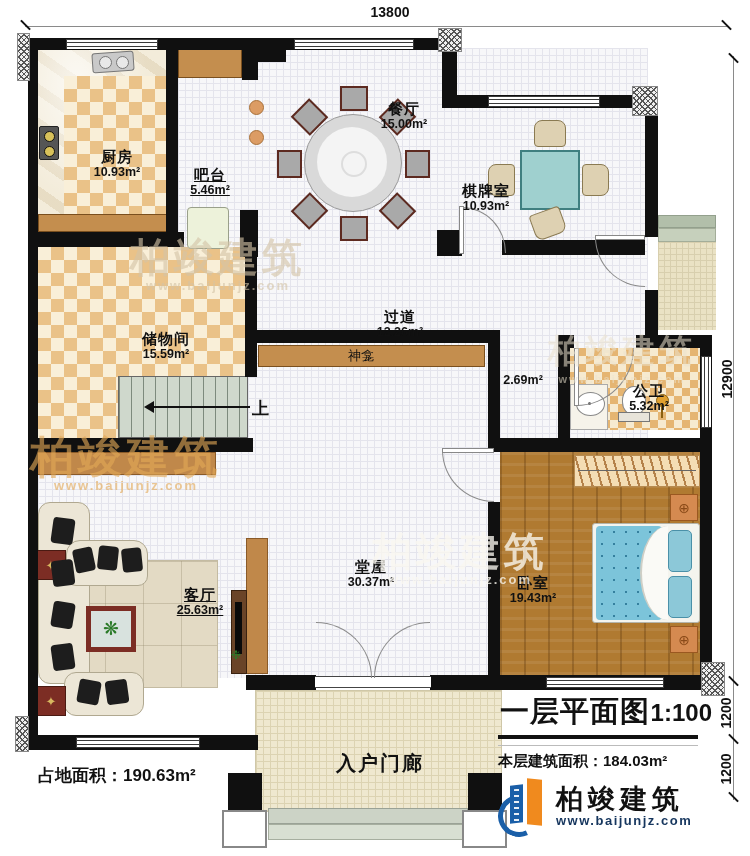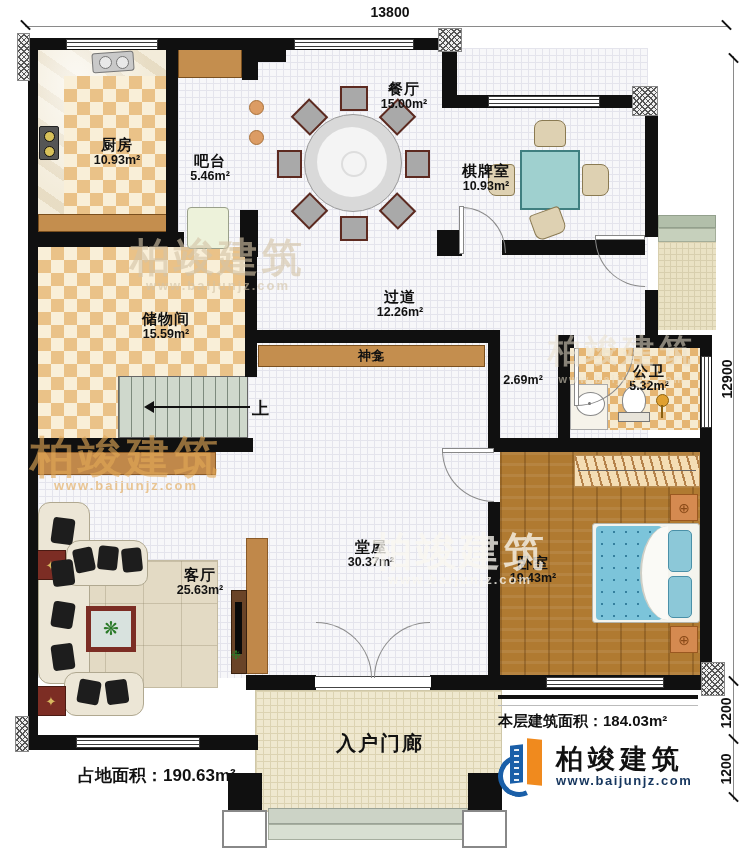--- a/index.html
+++ b/index.html
@@ -26,21 +26,21 @@
     background-size:6px 6px;}
   .wall{background:#101010;z-index:20;}
   .brown{background:#c48e4e;border:1px solid #7a4f1e;box-sizing:border-box;z-index:15;}
   .hatch{z-index:22;background-color:#efefef;border:1px solid #888;box-sizing:border-box;
     background-image:repeating-linear-gradient(45deg,#555 0 1px,transparent 1px 4px),
     repeating-linear-gradient(135deg,#555 0 1px,transparent 1px 4px);}
   .win-h{z-index:25;background:repeating-linear-gradient(180deg,#3a3a3a 0 1px,#ffffff 1px 3.4px);border-left:1px solid #3a3a3a;border-right:1px solid #3a3a3a;box-sizing:border-box;}
   .win-v{z-index:25;background:repeating-linear-gradient(90deg,#3a3a3a 0 1px,#ffffff 1px 3.4px);border-top:1px solid #3a3a3a;border-bottom:1px solid #3a3a3a;box-sizing:border-box;}
   .arc{z-index:26;box-sizing:border-box;}
   .leaf{z-index:27;background:#fff;border:1px solid #888;box-sizing:border-box;}
-  .rlabel{z-index:40;transform:translateX(-50%);text-align:center;white-space:nowrap;}
+  .rlabel{z-index:40;transform:translateX(-50%);text-align:center;white-space:nowrap;margin-top:20px;}
   .rname{font-size:15px;font-weight:bold;letter-spacing:1px;line-height:17px;}
   .rarea{font-size:12.5px;font-weight:bold;line-height:14px;}
   .furn{z-index:16;box-sizing:border-box;}
   .sofa{background:#ece6d6;border:1px solid #b0a890;border-radius:12px;}
   .cush{background:#1d1d1d;border-radius:4px;}
   .wm{z-index:50;pointer-events:none;text-align:center;font-weight:bold;white-space:nowrap;}
   .wm-big{font-size:40px;letter-spacing:4px;line-height:42px;}
   .wm-url{font-size:13px;letter-spacing:2px;line-height:15px;}
   .dim{z-index:30;font-size:14px;font-weight:bold;}
   .dline{z-index:29;background:#8a8a8a;}
@@ -161,21 +161,21 @@
   <div class="abs" style="left:488px;top:164px;width:25px;height:30px;background:#ded1b2;border:1px solid #8a7a52;border-radius:8px 4px 4px 8px;z-index:16;"></div>
   <div class="abs" style="left:582px;top:164px;width:25px;height:30px;background:#ded1b2;border:1px solid #8a7a52;border-radius:4px 8px 8px 4px;z-index:16;"></div>
   <div class="abs" style="left:532px;top:210px;width:30px;height:25px;background:#ded1b2;border:1px solid #8a7a52;border-radius:4px 4px 8px 8px;transform:rotate(-20deg);z-index:16;"></div>
 
   <div class="abs treads" style="left:118px;top:376px;width:130px;height:62px;z-index:16;"></div>
   <div class="abs" style="left:152px;top:406px;width:98px;height:2px;background:#111;z-index:17;"></div>
   <div class="abs" style="left:144px;top:401px;width:0;height:0;border-top:6px solid transparent;border-bottom:6px solid transparent;border-right:10px solid #111;z-index:17;"></div>
   <div class="abs" style="left:252px;top:397px;font-size:17px;font-weight:bold;z-index:40;">上</div>
 
   <div class="abs brown" style="left:258px;top:345px;width:227px;height:22px;"></div>
-  <div class="abs" style="left:371px;top:347px;transform:translateX(-50%);font-size:13px;font-weight:bold;z-index:40;">神龛</div>
+  <div class="abs" style="left:361px;top:347px;transform:translateX(-50%);font-size:13px;font-weight:normal;z-index:40;">神龛</div>
   <div class="abs" style="left:523px;top:373px;transform:translateX(-50%);font-size:12.5px;font-weight:bold;z-index:40;">2.69m²</div>
 
   <div class="abs furn" style="left:570px;top:384px;width:38px;height:46px;background:#f6f3ea;border:1px solid #aaa;z-index:15;"></div>
   <div class="abs" style="left:576px;top:392px;width:27px;height:22px;border-radius:50%;background:#fff;border:1px solid #888;z-index:16;"></div>
   <div class="abs" style="left:588px;top:402px;width:3px;height:3px;border-radius:50%;background:#666;z-index:17;"></div>
   <div class="abs" style="left:622px;top:386px;width:22px;height:27px;border-radius:50% 50% 45% 45%;background:#fff;border:1px solid #888;z-index:16;"></div>
   <div class="abs" style="left:618px;top:412px;width:30px;height:8px;background:#e8e4da;border:1px solid #777;z-index:16;"></div>
   <div class="abs" style="left:656px;top:394px;width:11px;height:11px;border-radius:50%;background:#e0a030;border:1px solid #8a6010;z-index:16;"></div>
   <div class="abs" style="left:661px;top:405px;width:2px;height:13px;background:#8a6010;z-index:16;"></div>
 
@@ -214,25 +214,25 @@
   <div class="abs furn" style="left:36px;top:686px;width:30px;height:30px;background:#7c2d24;border:1px solid #4a1a12;text-align:center;font-size:13px;line-height:29px;color:#d8b860;">✦</div>
   <div class="abs furn" style="left:86px;top:606px;width:50px;height:46px;background:#d8e2de;border:5px solid #7c2d24;text-align:center;font-size:19px;line-height:36px;color:#2a7a28;z-index:17;">❋</div>
 
   <div class="abs" style="left:268px;top:808px;width:200px;height:16px;background:#ccd3c6;border:1px solid #9aa296;box-sizing:border-box;z-index:3;"></div>
   <div class="abs" style="left:268px;top:824px;width:200px;height:16px;background:#d8dfd2;border:1px solid #a6ae9f;box-sizing:border-box;z-index:3;"></div>
   <div class="abs wall" style="left:228px;top:773px;width:34px;height:37px;"></div>
   <div class="abs" style="left:222px;top:810px;width:45px;height:38px;background:#fff;border:2px solid #888;box-sizing:border-box;z-index:21;"></div>
   <div class="abs wall" style="left:468px;top:773px;width:34px;height:37px;"></div>
   <div class="abs" style="left:462px;top:810px;width:45px;height:38px;background:#fff;border:2px solid #888;box-sizing:border-box;z-index:21;"></div>
 
-  <div class="rlabel abs" style="left:117px;top:136px;">
+  <div class="rlabel abs" style="left:117px;top:128px;">
     <div class="rname">厨房</div>
       <div class="rarea">10.93m²</div>
   </div>
-  <div class="rlabel abs" style="left:210px;top:152px;">
+  <div class="rlabel abs" style="left:210px;top:146px;text-decoration:underline;">
     <div class="rname">吧台</div>
       <div class="rarea">5.46m²</div>
   </div>
   <div class="rlabel abs" style="left:404px;top:80px;">
     <div class="rname">餐厅</div>
       <div class="rarea">15.00m²</div>
   </div>
   <div class="rlabel abs" style="left:486px;top:162px;">
     <div class="rname">棋牌室</div>
       <div class="rarea">10.93m²</div>
@@ -246,21 +246,21 @@
       <div class="rarea">12.26m²</div>
   </div>
   <div class="rlabel abs" style="left:649px;top:362px;">
     <div class="rname">公卫</div>
       <div class="rarea">5.32m²</div>
   </div>
   <div class="rlabel abs" style="left:371px;top:538px;">
     <div class="rname">堂屋</div>
       <div class="rarea">30.37m²</div>
   </div>
-  <div class="rlabel abs" style="left:200px;top:566px;">
+  <div class="rlabel abs" style="left:200px;top:566px;text-decoration:underline;">
     <div class="rname">客厅</div>
       <div class="rarea">25.63m²</div>
   </div>
   <div class="rlabel abs" style="left:533px;top:554px;">
     <div class="rname">卧室</div>
       <div class="rarea">19.43m²</div>
   </div>
   <div class="rlabel abs" style="left:380px;top:735px;">
     <div class="rname" style="font-size:20px;letter-spacing:2px;">入户门廊</div>
   </div>
@@ -275,25 +275,29 @@
   </div>
   <div class="wm abs" style="left:372px;top:530px;color:rgba(250,247,240,0.78);">
     <div class="wm-big">柏竣建筑</div>
       <div class="wm-url">www.baijunjz.com</div>
   </div>
   <div class="wm abs" style="left:548px;top:330px;color:rgba(235,225,205,0.55);">
     <div class="wm-big" style="font-size:33px;">柏竣建筑</div>
       <div class="wm-url" style="font-size:11px;">www.baijunjz.com</div>
   </div>
 
-  <div class="abs" style="left:38px;top:762px;font-size:17px;font-weight:bold;line-height:28px;z-index:40;margin-left:40px;">
+  <div class="abs" style="left:38px;top:762px;font-size:17px;font-weight:bold;line-height:28px;z-index:40;">
     <div><span>占地面积：</span><span>190.63m²</span></div>
   </div>
 
   <div class="abs" style="left:498px;top:692px;width:216px;z-index:40;">
+    <div style="display:flex;align-items:baseline;justify-content:space-between;padding:0 2px;">
+      <span style="font-size:29px;font-weight:bold;letter-spacing:1px;">一层平面图</span>
+      <span style="font-size:24px;font-weight:bold;">1:100</span>
+    </div>
     <div style="margin-top:3px;width:200px;height:4px;background:#111;"></div>
     <div style="margin-top:6px;width:200px;height:1px;background:#bbb;"></div>
     <div style="margin-top:6px;font-size:15px;font-weight:bold;">
       <span>本层建筑面积：</span><span>184.03m²</span>
     </div>
     <div style="margin-top:8px;display:flex;align-items:center;">
       <div style="position:relative;width:52px;height:54px;flex:0 0 52px;">
         <div style="position:absolute;left:0;top:16px;width:32px;height:32px;border:5px solid transparent;border-bottom-color:#1a5fa8;border-left-color:#1a5fa8;border-radius:50%;transform:rotate(20deg);"></div>
         <div style="position:absolute;left:12px;top:6px;width:13px;height:38px;background:#1a5fa8;transform:skewY(-6deg);background-image:repeating-linear-gradient(0deg,rgba(255,255,255,.9) 0 2px,transparent 2px 6px);background-size:5px 100%;background-repeat:no-repeat;background-position:4px 4px;"></div>
         <div style="position:absolute;left:29px;top:0;width:15px;height:46px;background:#f08a1e;transform:skewY(6deg);"></div>

